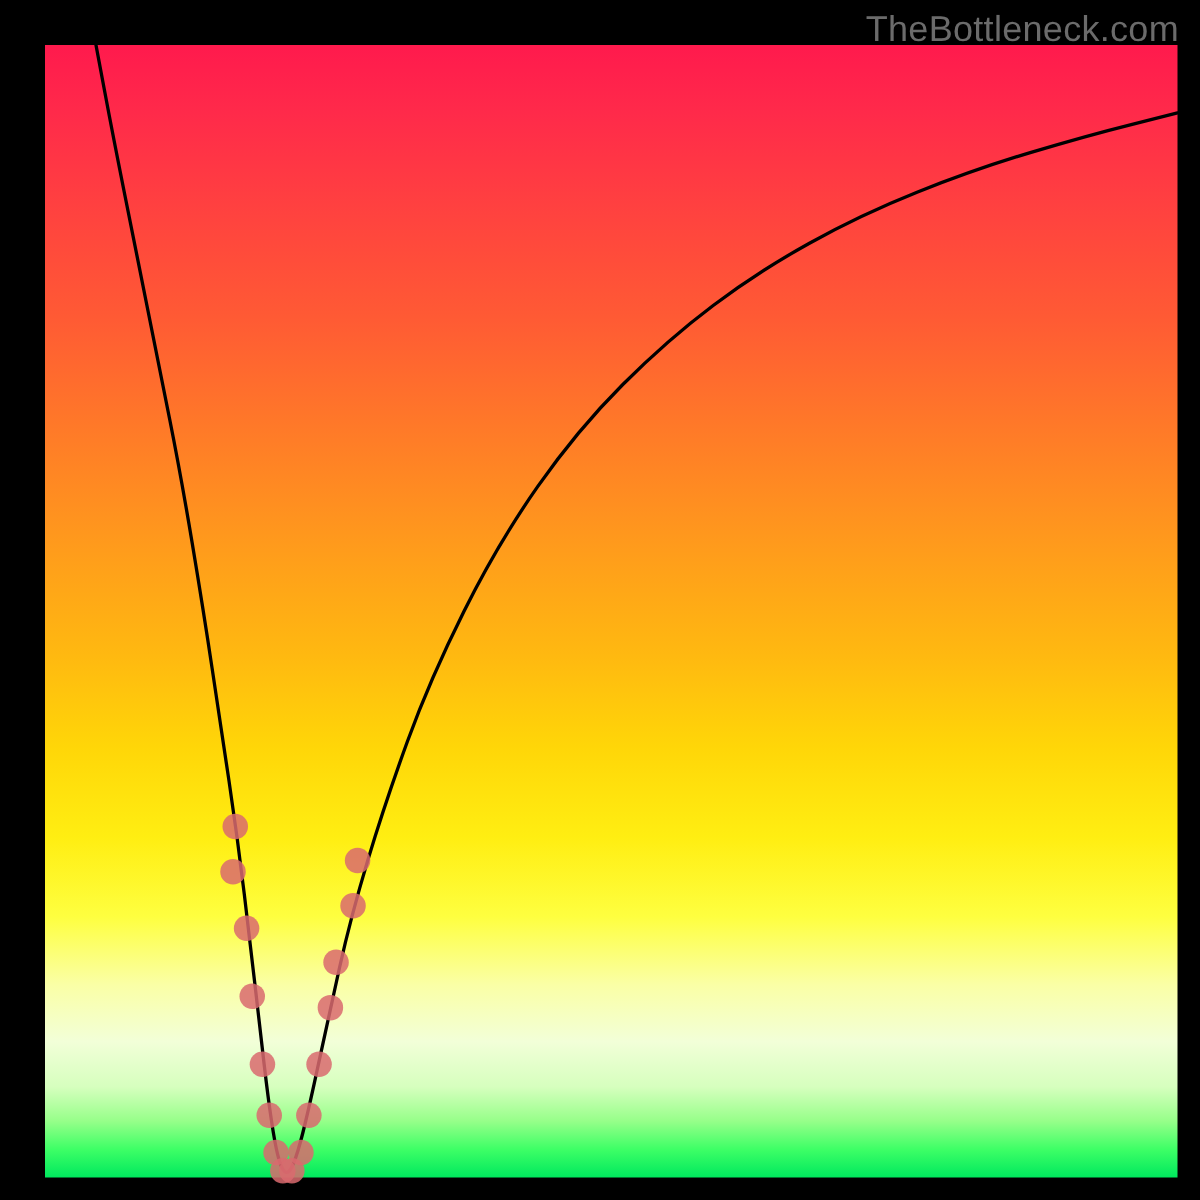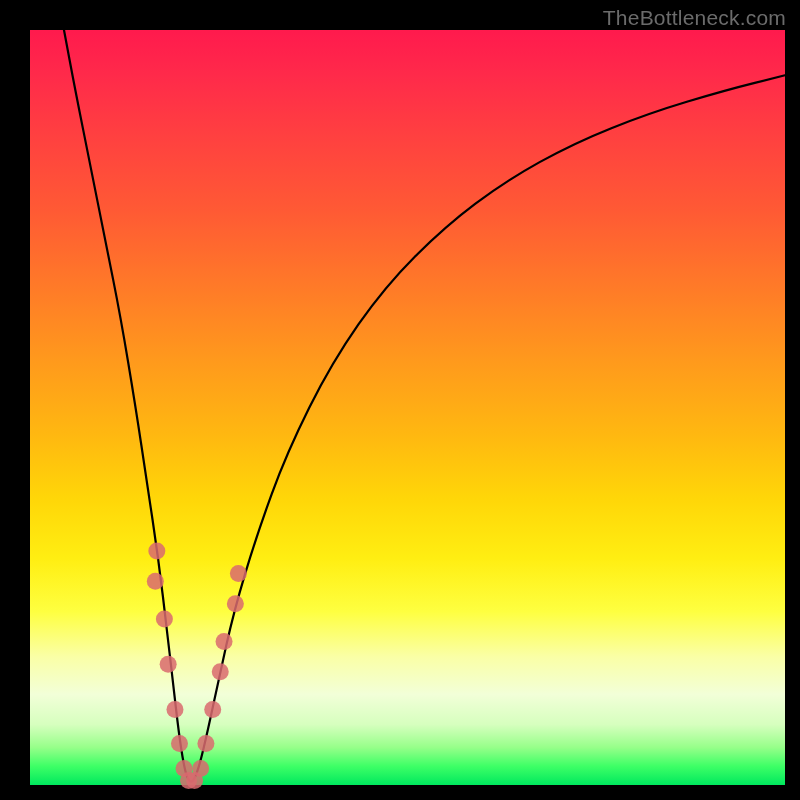--- a/index.html
+++ b/index.html
@@ -42,21 +42,21 @@
       #97ff8a 95%,
       #3eff66 97.5%,
       #00e85e 100%
     );
   }
   .watermark {
     position: absolute;
     top: 6px;
     right: 14px;
     color: #6b6b6b;
-    font-size: 21px;
+    font-size: 24px;
     font-weight: 400;
     letter-spacing: 0.2px;
     user-select: none;
   }
   svg.curve-layer {
     position: absolute;
     left: 0;
     top: 0;
     width: 755px;
     height: 755px;

